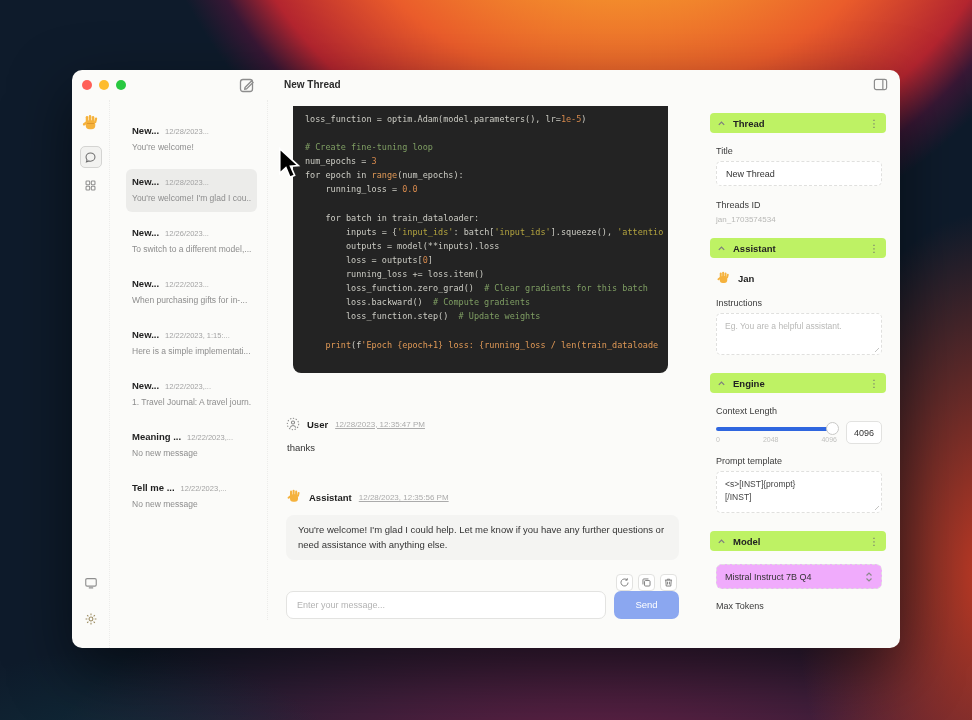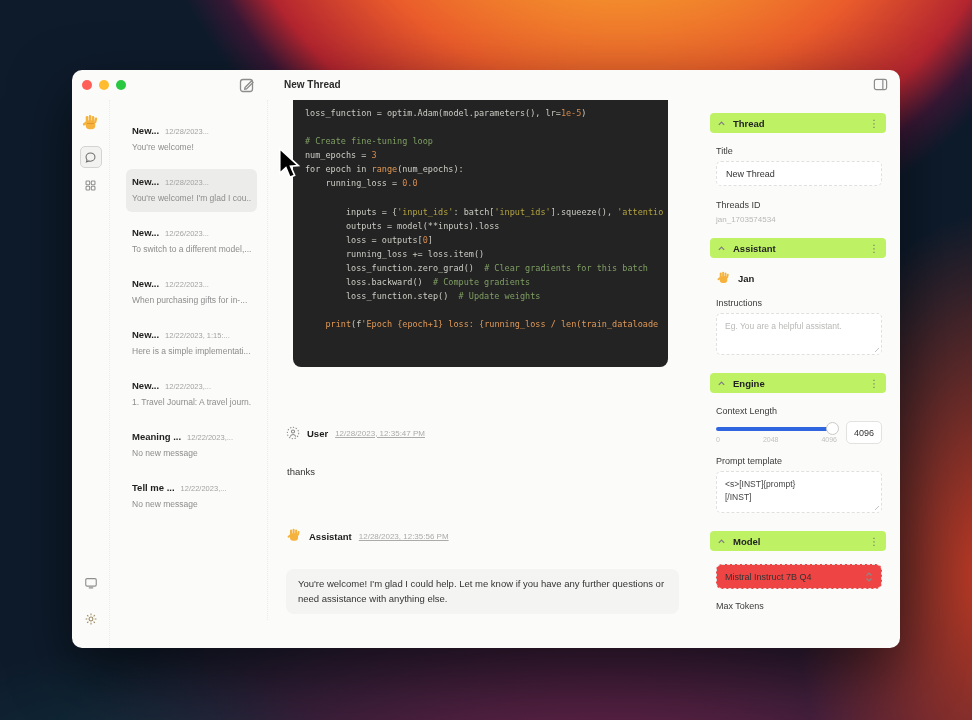--- a/index.html
+++ b/index.html
@@ -33,21 +33,21 @@
   .rail-bottom { margin-top:auto; display:flex; flex-direction:column; align-items:center; gap:8px; }
   
   .thread-list { position:absolute; left:38px; top:30px; width:158px; bottom:28px; padding:18px 10px 0 16px; border-right:1px dotted #ececea; overflow:hidden; }
   .thread-item { padding:7px 6px 9px; border-radius:6px; margin-bottom:8px; }
   .thread-item.active { background:#ececea; }
   .t-row { display:flex; align-items:baseline; gap:6px; white-space:nowrap; }
   .t-title { font-size:9.5px; font-weight:bold; color:#1f1f1f; }
   .t-date { font-size:7.5px; color:#a3a3a3; overflow:hidden; text-overflow:ellipsis; }
   .t-preview { margin-top:6px; font-size:8.5px; color:#8d8d8d; white-space:nowrap; overflow:hidden; }
   
-  .main { position:absolute; left:196px; top:30px; width:429px; bottom:28px; padding:0 18px; display:flex; flex-direction:column; overflow:hidden;gap:15px; }
+  .main { position:absolute; left:196px; top:36px; width:429px; bottom:28px; padding:0 18px; display:flex; flex-direction:column; overflow:hidden; }
   .code-block { margin-left:7px; width:375px; height:267px; background:#232323; border-radius:0 0 8px 8px; padding:6px 12px; overflow:hidden; flex:none; }
   .code-line { font-family:"DejaVu Sans Mono",monospace; font-size:8.5px; line-height:14.1px; white-space:pre; color:#ccccc4; }
   .tk-p { color:#ccccc4; } .tk-f { color:#e09956; } .tk-n { color:#d4884c; } .tk-s { color:#b3a43f; } .tk-c { color:#7f9e63; }
   .msg-head { display:flex; align-items:center; gap:7px; }
   .msg-role { font-size:9.5px; font-weight:bold; color:#1d1d1d; }
   .msg-time { font-size:8px; color:#ababab;text-decoration:underline; }
   .msg-text { font-size:9.5px; color:#343434; line-height:1.5; }
   .user-av { width:14px; height:14px; color:#8a8a8a; }
   .asst-av { width:16px; height:16px; }
   .bubble { background:#f4f4f2; border-radius:8px; padding:8px 12px; }
@@ -72,21 +72,21 @@
   .ta { width:100%; height:42px; border:1px dashed #e0e0de; border-radius:5px; padding:6px 8px; font-size:8.5px; color:#444; font-family:"Liberation Sans",sans-serif; background:#fff; resize:none; outline:none; line-height:1.5;
        background-image:linear-gradient(135deg, transparent 0 62%, #c4c4c2 62% 66%, transparent 66% 74%, #c4c4c2 74% 78%, transparent 78%);
        background-repeat:no-repeat; background-size:9px 9px; background-position:right 2px bottom 2px; }
   .ta::placeholder { color:#b9b9b7; }
   .slider-row { display:flex; align-items:flex-start; gap:9px; }
   .slider-wrap { flex:1; padding-top:6px; }
   .slider-track { position:relative; height:4px; border-radius:2px; background:#2f66df; }
   .slider-thumb { position:absolute; right:-2px; top:-5px; width:13px; height:13px; border-radius:50%; background:#fff; border:1.5px solid #c9c9c7; }
   .ticks { display:flex; justify-content:space-between; font-size:7px; color:#c2c2c0; margin-top:5px; }
   .ctx-box { width:36px; height:23px; border:1px solid #e2e2e0; border-radius:5px; display:flex; align-items:center; justify-content:center; font-size:9px; color:#333; background:#fff; }
-  .select { height:25px; border:1px dashed #e0e0de; border-radius:6px; display:flex; align-items:center; padding:0 8px; background:#ef4444; }
+  .select { height:25px; border:1px dashed #e0e0de; border-radius:6px; display:flex; align-items:center; padding:0 8px; background:#f0abfc; }
   .select .sel-val { font-size:9px; color:#333; }
   .select .stepper { margin-left:auto; width:8px; height:12px; color:#8a8a8a; }
   .max-tokens { font-size:9px; color:#3c3c3c; margin-top:12px; }
   
   .statusbar { position:absolute; left:38px; right:0; bottom:0; height:28px; border-top:1px solid #ececea; display:flex; align-items:center; padding:0 14px 0 14px; }
   .status-left { font-size:8.5px; color:#444; }
   .status-right { margin-left:auto; font-size:8.5px; color:#666; display:flex; gap:10px; align-items:center; }
   .status-right .ver { font-weight:bold; color:#1e1e1e; }
   
   .cursor { position:absolute; left:277px; top:147px; width:24px; height:34px; z-index:50; pointer-events:none; }
@@ -222,20 +222,21 @@
 
   <div class="main">
     <div class="code-block">
         <div class="code-line"><span class="tk-p">loss_function = optim.Adam(model.parameters(), lr=</span><span class="tk-n">1e-5</span><span class="tk-p">)</span></div>
         <div class="code-line">&nbsp;</div>
         <div class="code-line"><span class="tk-c"># Create fine-tuning loop</span></div>
         <div class="code-line"><span class="tk-p">num_epochs = </span><span class="tk-n">3</span></div>
         <div class="code-line"><span class="tk-p">for epoch in </span><span class="tk-f">range</span><span class="tk-p">(num_epochs):</span></div>
         <div class="code-line"><span class="tk-p">    running_loss = </span><span class="tk-n">0.0</span></div>
         <div class="code-line">&nbsp;</div>
+        <div class="code-line"><span class="tk-p">    for batch in train_dataloader:</span></div>
         <div class="code-line"><span class="tk-p">        inputs = {</span><span class="tk-s">'input_ids'</span><span class="tk-p">: batch[</span><span class="tk-s">'input_ids'</span><span class="tk-p">].squeeze(), </span><span class="tk-s">'attentio</span></div>
         <div class="code-line"><span class="tk-p">        outputs = model(**inputs).loss</span></div>
         <div class="code-line"><span class="tk-p">        loss = outputs[</span><span class="tk-n">0</span><span class="tk-p">]</span></div>
         <div class="code-line"><span class="tk-p">        running_loss += loss.item()</span></div>
         <div class="code-line"><span class="tk-p">        loss_function.zero_grad()  </span><span class="tk-c"># Clear gradients for this batch</span></div>
         <div class="code-line"><span class="tk-p">        loss.backward()  </span><span class="tk-c"># Compute gradients</span></div>
         <div class="code-line"><span class="tk-p">        loss_function.step()  </span><span class="tk-c"># Update weights</span></div>
         <div class="code-line">&nbsp;</div>
         <div class="code-line"><span class="tk-p">    </span><span class="tk-f">print</span><span class="tk-p">(f</span><span class="tk-f">'Epoch {epoch+1} loss: {running_loss / len(train_dataloade</span></div>
       </div>

